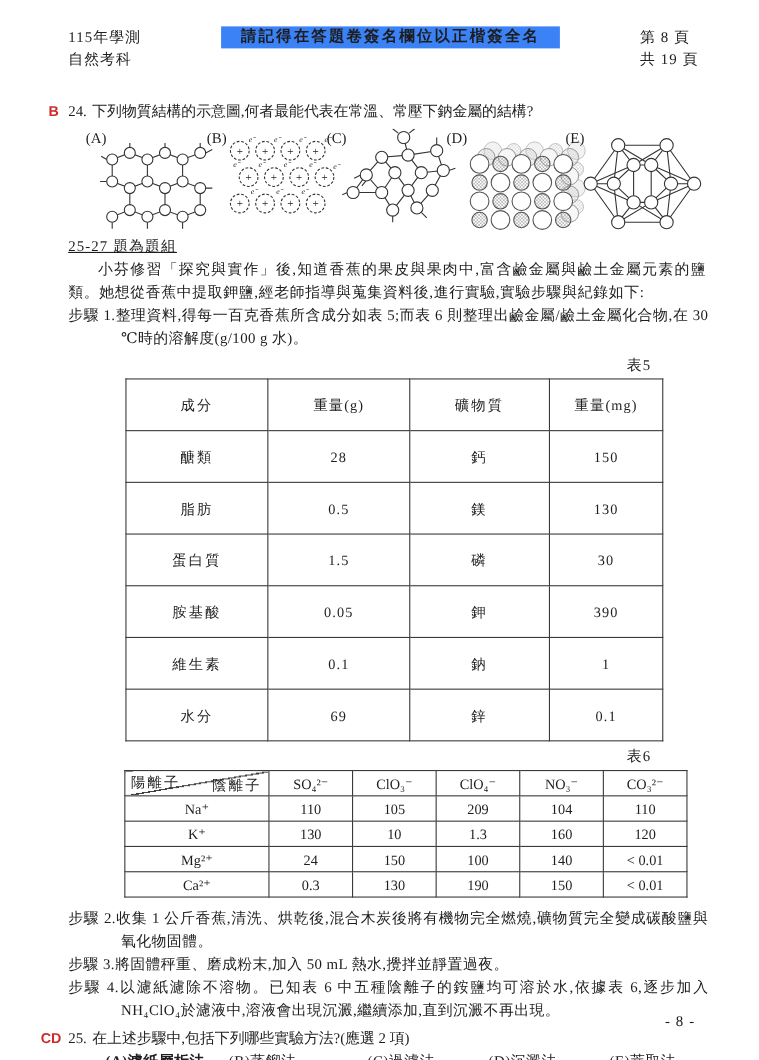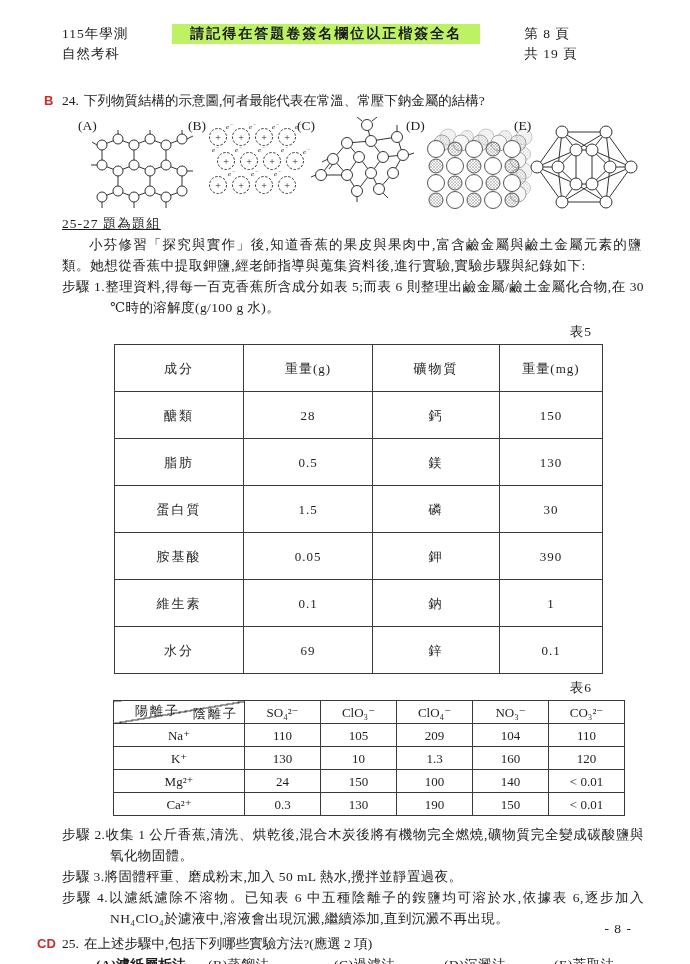--- a/index.html
+++ b/index.html
@@ -7,25 +7,25 @@
     position:relative;
     width:690px;height:964px;
     background:#ffffff;
     overflow:hidden;
     font-family:"Liberation Serif","DejaVu Serif",serif;
     color:#1d1d1d;
     font-size:13.5px;
     line-height:21px;
   }
   
-  .header{display:flex;align-items:flex-start;
+  .header{display:flex;justify-content:space-between;align-items:flex-start;
           padding:24px 55px 0 62px;line-height:20px;gap:44px;}
   .header-left div,.header-right div{letter-spacing:1px;}
   .header-right{text-align:left;}
-  .notice{background:#bef264;font-weight:bold;padding:0 18px;letter-spacing:2px;
+  .notice{background:#3b82f6;font-weight:bold;padding:0 18px;letter-spacing:2px;
           font-size:14px;white-space:nowrap;}
   
   .question{position:relative;margin:26px 48px 0 62px;}
   .ans-marker{position:absolute;color:#cf2b2b;font-family:"Liberation Sans","DejaVu Sans",sans-serif;
               font-size:13px;font-weight:bold;letter-spacing:0;}
   .marker-b{left:-18px;top:0;}
   .marker-cd{left:-25px;top:0;}
   .q-num{margin-right:5px;}
   
   .diagrams{position:relative;height:94px;margin:4px 0 2px 0;}
@@ -52,21 +52,21 @@
   .tbl6{margin-left:113px;}
   .tbl6 th,.tbl6 td{border:1px solid #3a3a3a;text-align:center;height:22px;
                     font-weight:normal;padding:0 2px;}
   .tbl6 .ion-col{width:126px;}
   .tbl6 .v-col{width:71px;}
   .corner-cell{position:relative;height:46px;padding:0;
     background-image:linear-gradient(to bottom right,
       rgba(0,0,0,0) calc(50% - 0.6px), #3a3a3a calc(50% - 0.6px),
       #3a3a3a calc(50% + 0.6px), rgba(0,0,0,0) calc(50% + 0.6px));}
   .corner-top{position:absolute;top:2px;right:6px;letter-spacing:2px;}
-  .corner-bottom{position:absolute;bottom:2px;left:5px;letter-spacing:2px;margin-left:16px;}
+  .corner-bottom{position:absolute;bottom:2px;left:5px;letter-spacing:2px;}
   
   .options{margin:0 48px 0 96px;display:flex;letter-spacing:0.5px;}
   .options span{display:inline-block;}
   .opt0{width:112px;font-weight:bold;} .opt1{width:126px;} .opt2{width:110px;} .opt3{width:110px;}
   
   .page-num{position:absolute;right:58px;top:918px;font-size:13.5px;letter-spacing:1px;}
   
   .diag-line{stroke:#333;stroke-width:1;fill:none;}
   .diag-circle{stroke:#333;stroke-width:1;fill:#fff;}
 </style>

